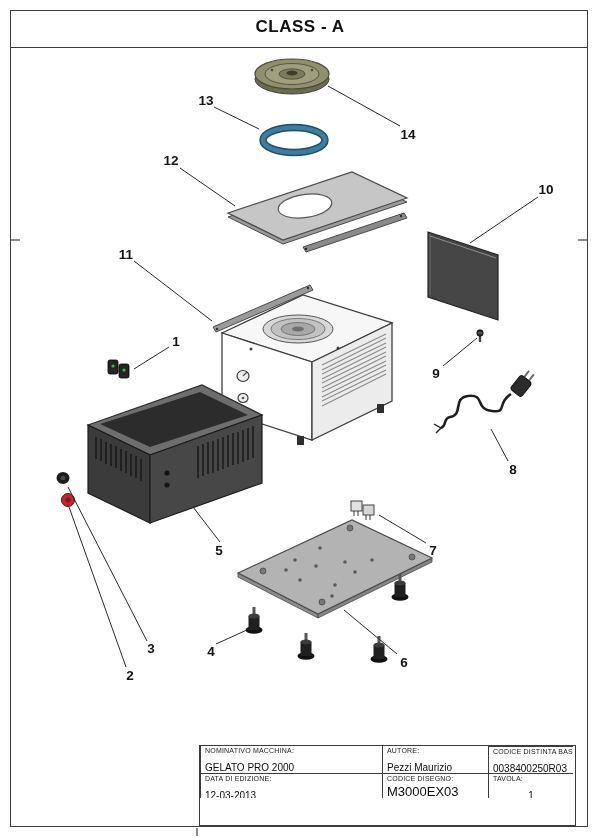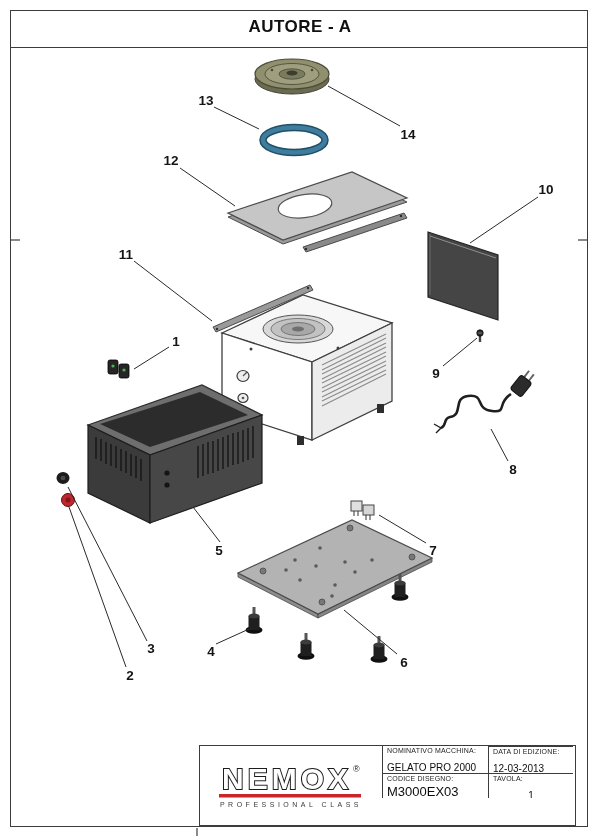--- a/index.html
+++ b/index.html
@@ -18,21 +18,21 @@
   .tb-logo{grid-row:1/4;grid-column:1;display:flex;flex-direction:column;align-items:center;justify-content:center}
   .tb-label{font-size:7px;letter-spacing:.2px;color:#222;white-space:nowrap}
   .tb-value{font-size:10px;color:#0d0d0d;margin-top:8px;white-space:nowrap}
   .tb-value.big{font-size:13px;margin-top:2px}
   .tb-value.center{text-align:center}
 </style>
 </head>
 <body>
 
 <div class="page-border"></div>
-<div class="page-title">AUTORE - A</div>
+<div class="page-title">CLASS - A</div>
 <div class="title-rule"></div>
 
 <svg class="diagram-svg" width="600" height="837" viewBox="0 0 600 837">
 
   <g>
     <line class="tick" x1="11" y1="240" x2="20" y2="240"></line>
     <line class="tick" x1="578" y1="240" x2="587" y2="240"></line>
     <line class="tick" x1="197" y1="828" x2="197" y2="836"></line>
   </g>
 
@@ -265,34 +265,34 @@
     <text class="pn" x="436" y="378">9</text>
     <text class="pn" x="546" y="194">10</text>
     <text class="pn" x="126" y="259">11</text>
     <text class="pn" x="171" y="165">12</text>
     <text class="pn" x="206" y="105">13</text>
     <text class="pn" x="408" y="139">14</text>
   </g>
 </svg>
 
 <div class="title-block">
-  <div class="tb-cell tb-logo">
-    <svg width="172" height="56" viewBox="0 0 172 56">
-      <text x="82" y="31" text-anchor="middle" font-family="Liberation Sans, sans-serif" font-size="30" font-weight="bold" letter-spacing="4" fill="#ffffff" stroke="#1d1d1d" stroke-width="2" paint-order="stroke">NEMOX</text>
-      <text x="148" y="14" font-family="Liberation Sans, sans-serif" font-size="9" fill="#1d1d1d">®</text>
-      <rect x="14" y="36" width="142" height="3.5" fill="#c9252b"></rect>
-      <text x="86" y="49" text-anchor="middle" font-family="Liberation Sans, sans-serif" font-size="7" letter-spacing="3.5" fill="#3a3a3a">PROFESSIONAL CLASS</text>
-    </svg>
-  </div>
 
   <div class="tb-cell bl">
     <div class="tb-label">NOMINATIVO MACCHINA:</div>
     <div class="tb-value">GELATO PRO 2000</div>
   </div>
-
+  <div class="tb-cell bl">
+    <div class="tb-label">AUTORE:</div>
+    <div class="tb-value">Pezzi Maurizio</div>
+  </div>
+
+  <div class="tb-cell bl bt">
+    <div class="tb-label">CODICE DISTINTA BASE:</div>
+    <div class="tb-value">0038400250R03</div>
+  </div>
   <div class="tb-cell bl bt">
     <div class="tb-label">DATA DI EDIZIONE:</div>
     <div class="tb-value">12-03-2013</div>
   </div>
 
   <div class="tb-cell bl bt">
     <div class="tb-label">CODICE DISEGNO:</div>
     <div class="tb-value big">M3000EX03</div>
   </div>
   <div class="tb-cell bl bt">

